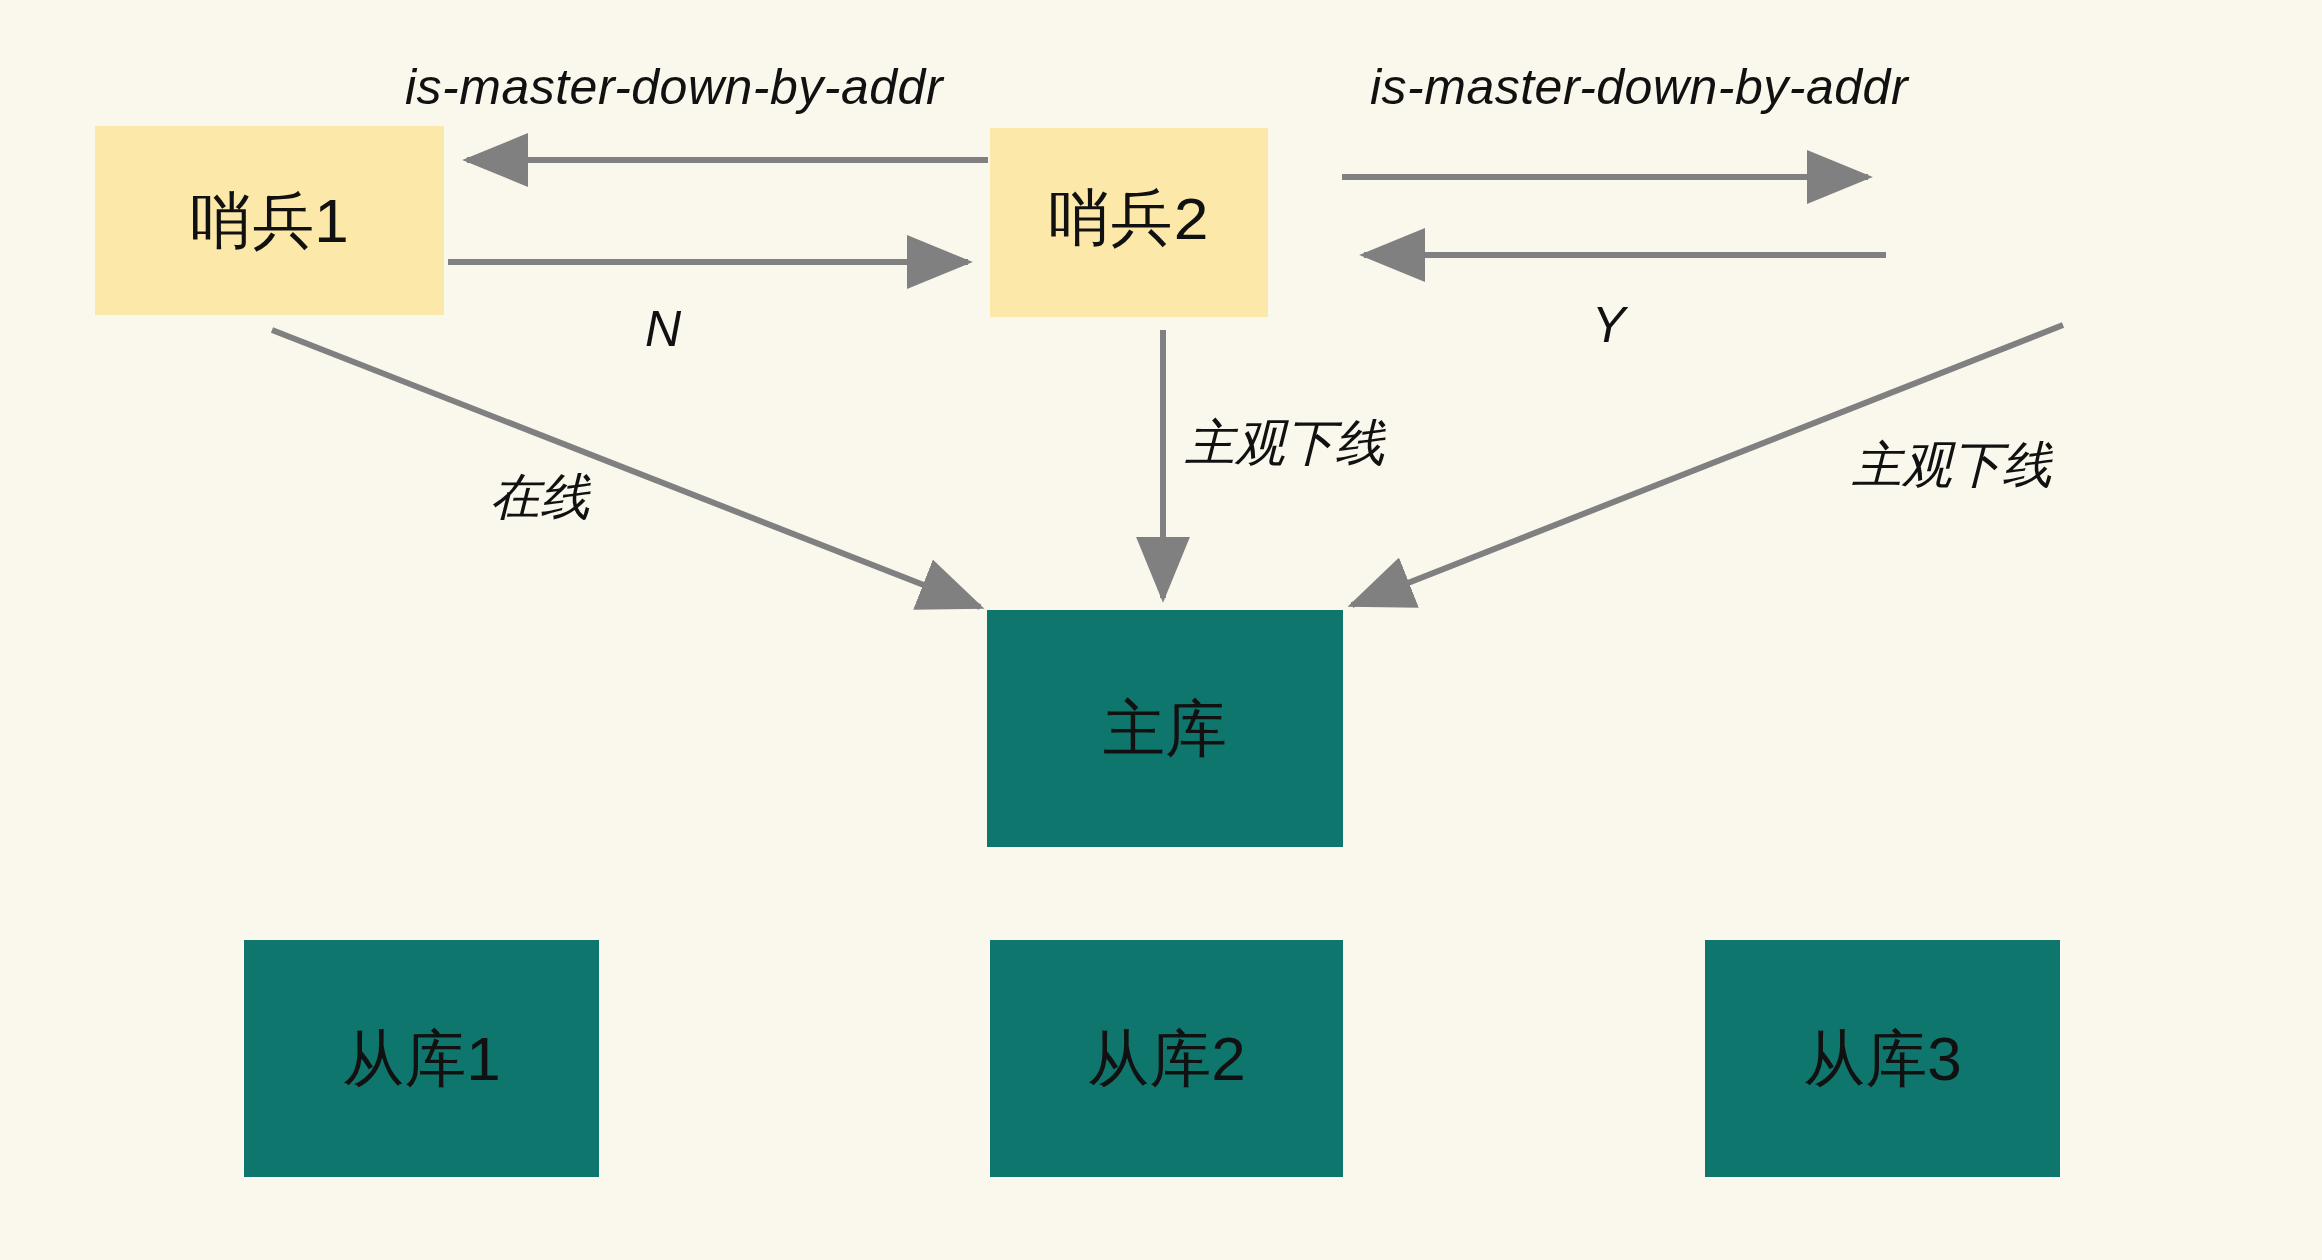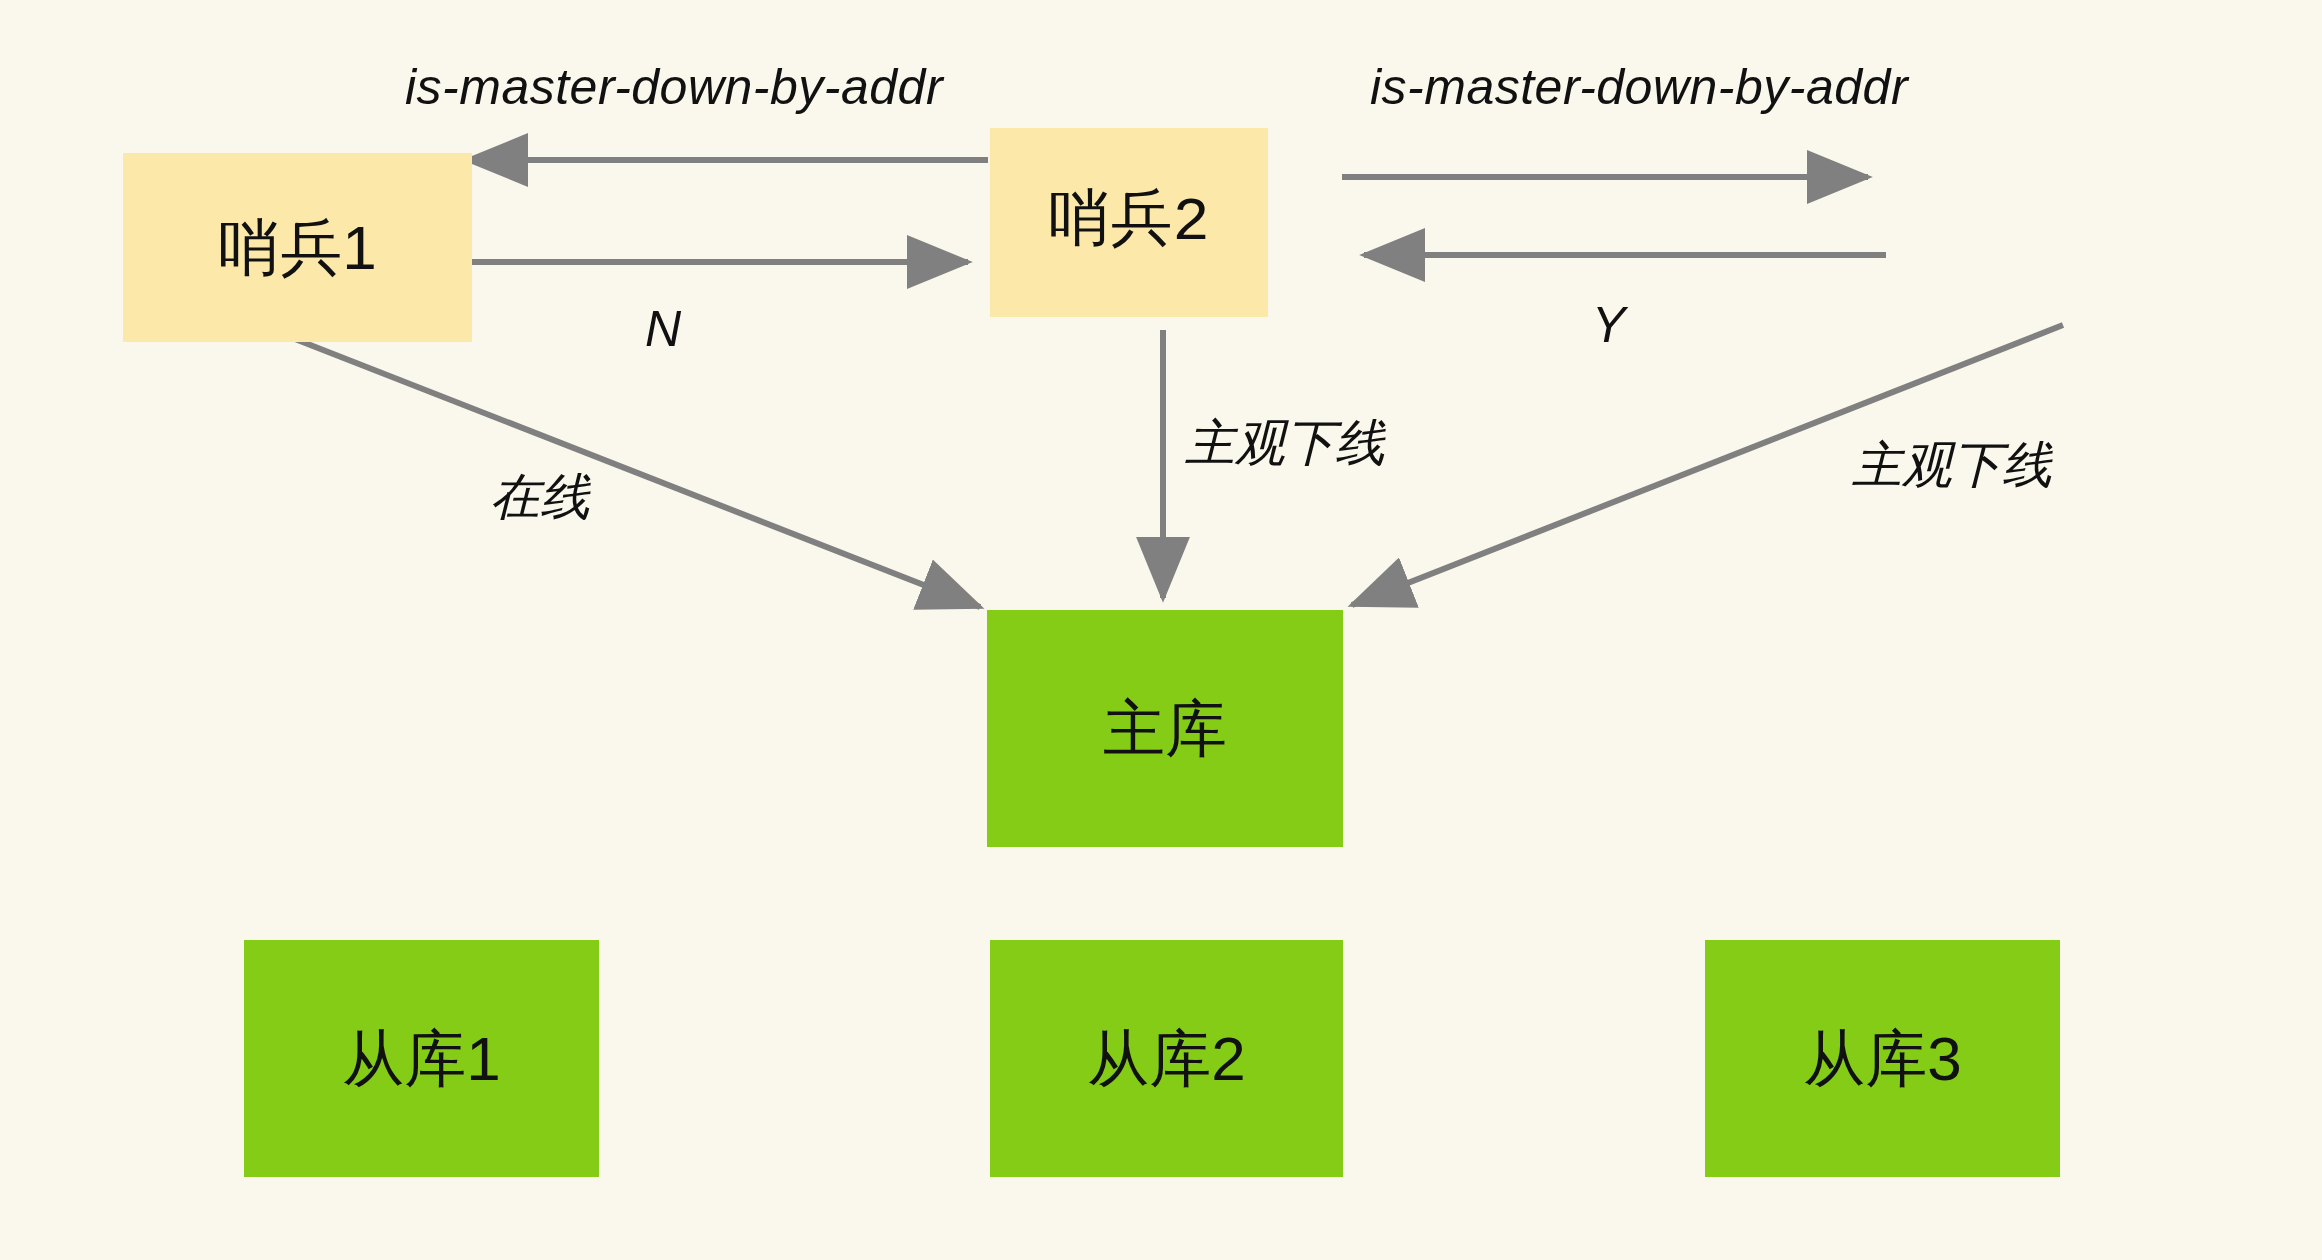--- a/index.html
+++ b/index.html
@@ -34,21 +34,21 @@
     box-sizing: border-box;
     color: #111111;
     line-height: 1;
     white-space: nowrap;
   }
   .node.sentinel {
     background: #fce8a8;
     font-size: 62px;
   }
   .node.db {
-    background: #84cc16;
+    background: #0f766e;
     font-size: 62px;
   }
   .edge-label {
     position: absolute;
     color: #111111;
     white-space: nowrap;
     line-height: 1;
     font-style: italic;
   }
   .label-proto {
@@ -97,21 +97,21 @@
 
     <g>
       <line x1="1163" y1="330" x2="1163" y2="598" stroke="#808080" stroke-width="6" marker-end="url(#arrowR)"></line>
     </g>
 
     <g>
       <line x1="2063" y1="325" x2="1352" y2="605" stroke="#808080" stroke-width="6" marker-end="url(#arrowR)"></line>
     </g>
   </svg>
 
-  <div class="node sentinel" style="left:95px; top:153px; width:349px; height:189px;margin-left:28px;">
+  <div class="node sentinel" style="left:95px; top:126px; width:349px; height:189px;">
     <span>哨兵1</span>
   </div>
 
   <div class="node sentinel" style="left:990px; top:128px; width:278px; height:189px;font-family:Liberation Mono, monospace;">
     <span>哨兵2</span>
   </div>
 
 
   <div class="node db" style="left:987px; top:610px; width:356px; height:237px;">
     <span>主库</span>

